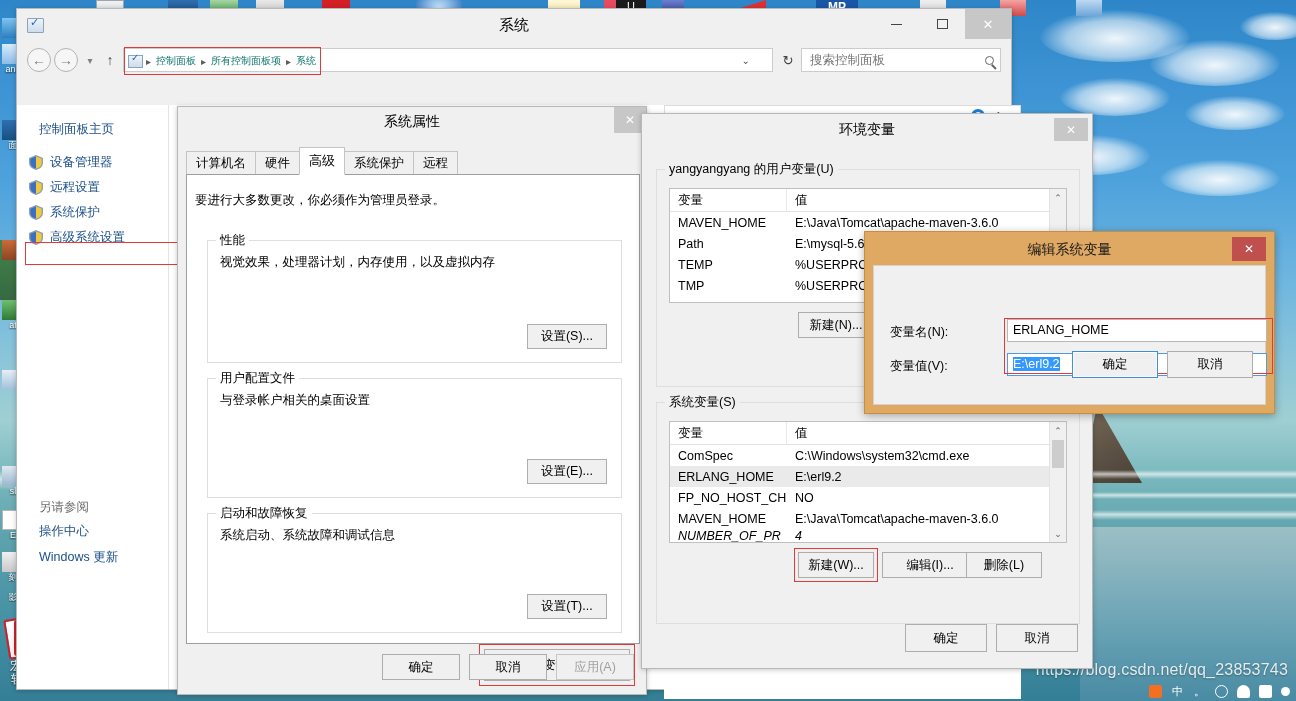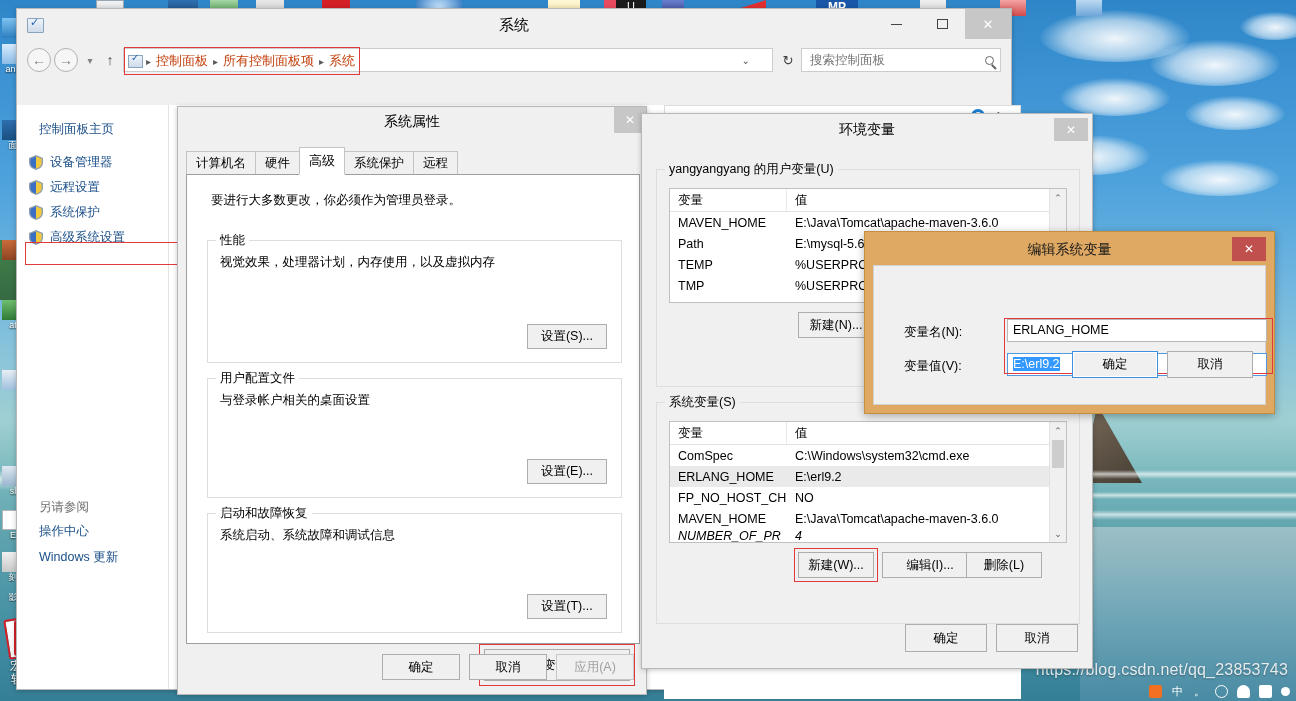--- a/index.html
+++ b/index.html
@@ -133,21 +133,21 @@
   #crumbbox {
     position: absolute; left: 0; top: -2px; height: 28px;
     border: 1px solid #e03a3a; display: flex; align-items: center; padding-left: 3px;
     background: transparent;
   }
   .crumbicon {
     width: 15px; height: 13px; background: linear-gradient(#eef3f8,#cfdceb);
     border: 1px solid #8aa4bd; position: relative; margin-right: 2px;
   }
   .crumbicon::after { content: "✓"; position: absolute; left: 2px; top: -4px; font-size: 10px; color: #2266b5; }
-  .crumb { font-size: 13px; color: #c2410c; padding: 0 4px; white-space: nowrap; }
+  .crumb { font-size: 10px; color: #0f766e; padding: 0 4px; white-space: nowrap; }
   .crumbsep { color: #5a5a5a; font-size: 10px; padding: 0 1px; }
   .addr-chev { position: absolute; right: 22px; color: #555; font-size: 10px; }
   #refreshbtn { width: 26px; text-align: center; color: #444; font-size: 13px; }
   #searchbox {
     width: 200px; height: 24px; background: #fff; border: 1px solid #ccc;
     display: flex; align-items: center; padding: 0 6px; position: relative;
   }
   #searchbox input {
     border: 0; outline: 0; width: 100%; font-size: 12.5px; color: #8a8a8a;
     font-family: "Liberation Sans", sans-serif; background: transparent;
@@ -203,21 +203,21 @@
     display: flex; align-items: center; margin-right: -1px; position: relative;
   }
   .tab.active {
     background: #fff; height: 28px; border-bottom: 1px solid #fff; z-index: 2;
     font-size: 13px;
   }
   #tabpanel {
     position: absolute; left: 8px; top: 67px; width: 454px; height: 470px;
     background: #fff; border: 1px solid #9e9e9e;
   }
-  .tp-note { font-size: 12.5px; color: #000; padding: 17px 0 0 24px; }
+  .tp-note { font-size: 12.5px; color: #000; padding: 17px 0 0 8px; }
   .group {
     position: absolute; left: 20px; width: 415px;
     border: 1px solid #dedede;
   }
   .group > .leg {
     position: absolute; left: 8px; top: -9px; background: #fff; padding: 0 4px;
     font-size: 12.5px; color: #000;
   }
   .group .gtext { font-size: 12.5px; color: #000; padding: 13px 0 0 12px; }
   .btn {
@@ -285,21 +285,21 @@
   }
   #ed-close {
     position: absolute; right: 8px; top: 5px; width: 34px; height: 24px;
     background: #c0504d; color: #fff; display: flex; align-items: center; justify-content: center;
     font-size: 12px;
   }
   #ed-body {
     position: absolute; left: 8px; right: 8px; top: 33px; bottom: 8px;
     background: #f0f0f0; border: 1px solid #d2d2d2;
   }
-  .ed-lbl { position: absolute; left: 30px; font-size: 12.5px; color: #000; }
+  .ed-lbl { position: absolute; left: 16px; font-size: 12.5px; color: #000; }
   .ed-field {
     position: absolute; left: 133px; width: 260px; height: 23px;
     background: #fff; border: 1px solid #b8b8b8;
     font-size: 12.5px; color: #000; padding: 3px 0 0 5px;
   }
   .ed-field.focused { border: 1px solid #4f9ae0; }
   .sel-text { background: #3399ff; color: #fff; }
   #ed-redbox { position: absolute; left: 130px; top: 52px; width: 269px; height: 56px; border: 1px solid #e03a3a; pointer-events: none; }
   #ed-footer { position: absolute; right: 12px; bottom: 26px; display: flex; gap: 9px; }
 

